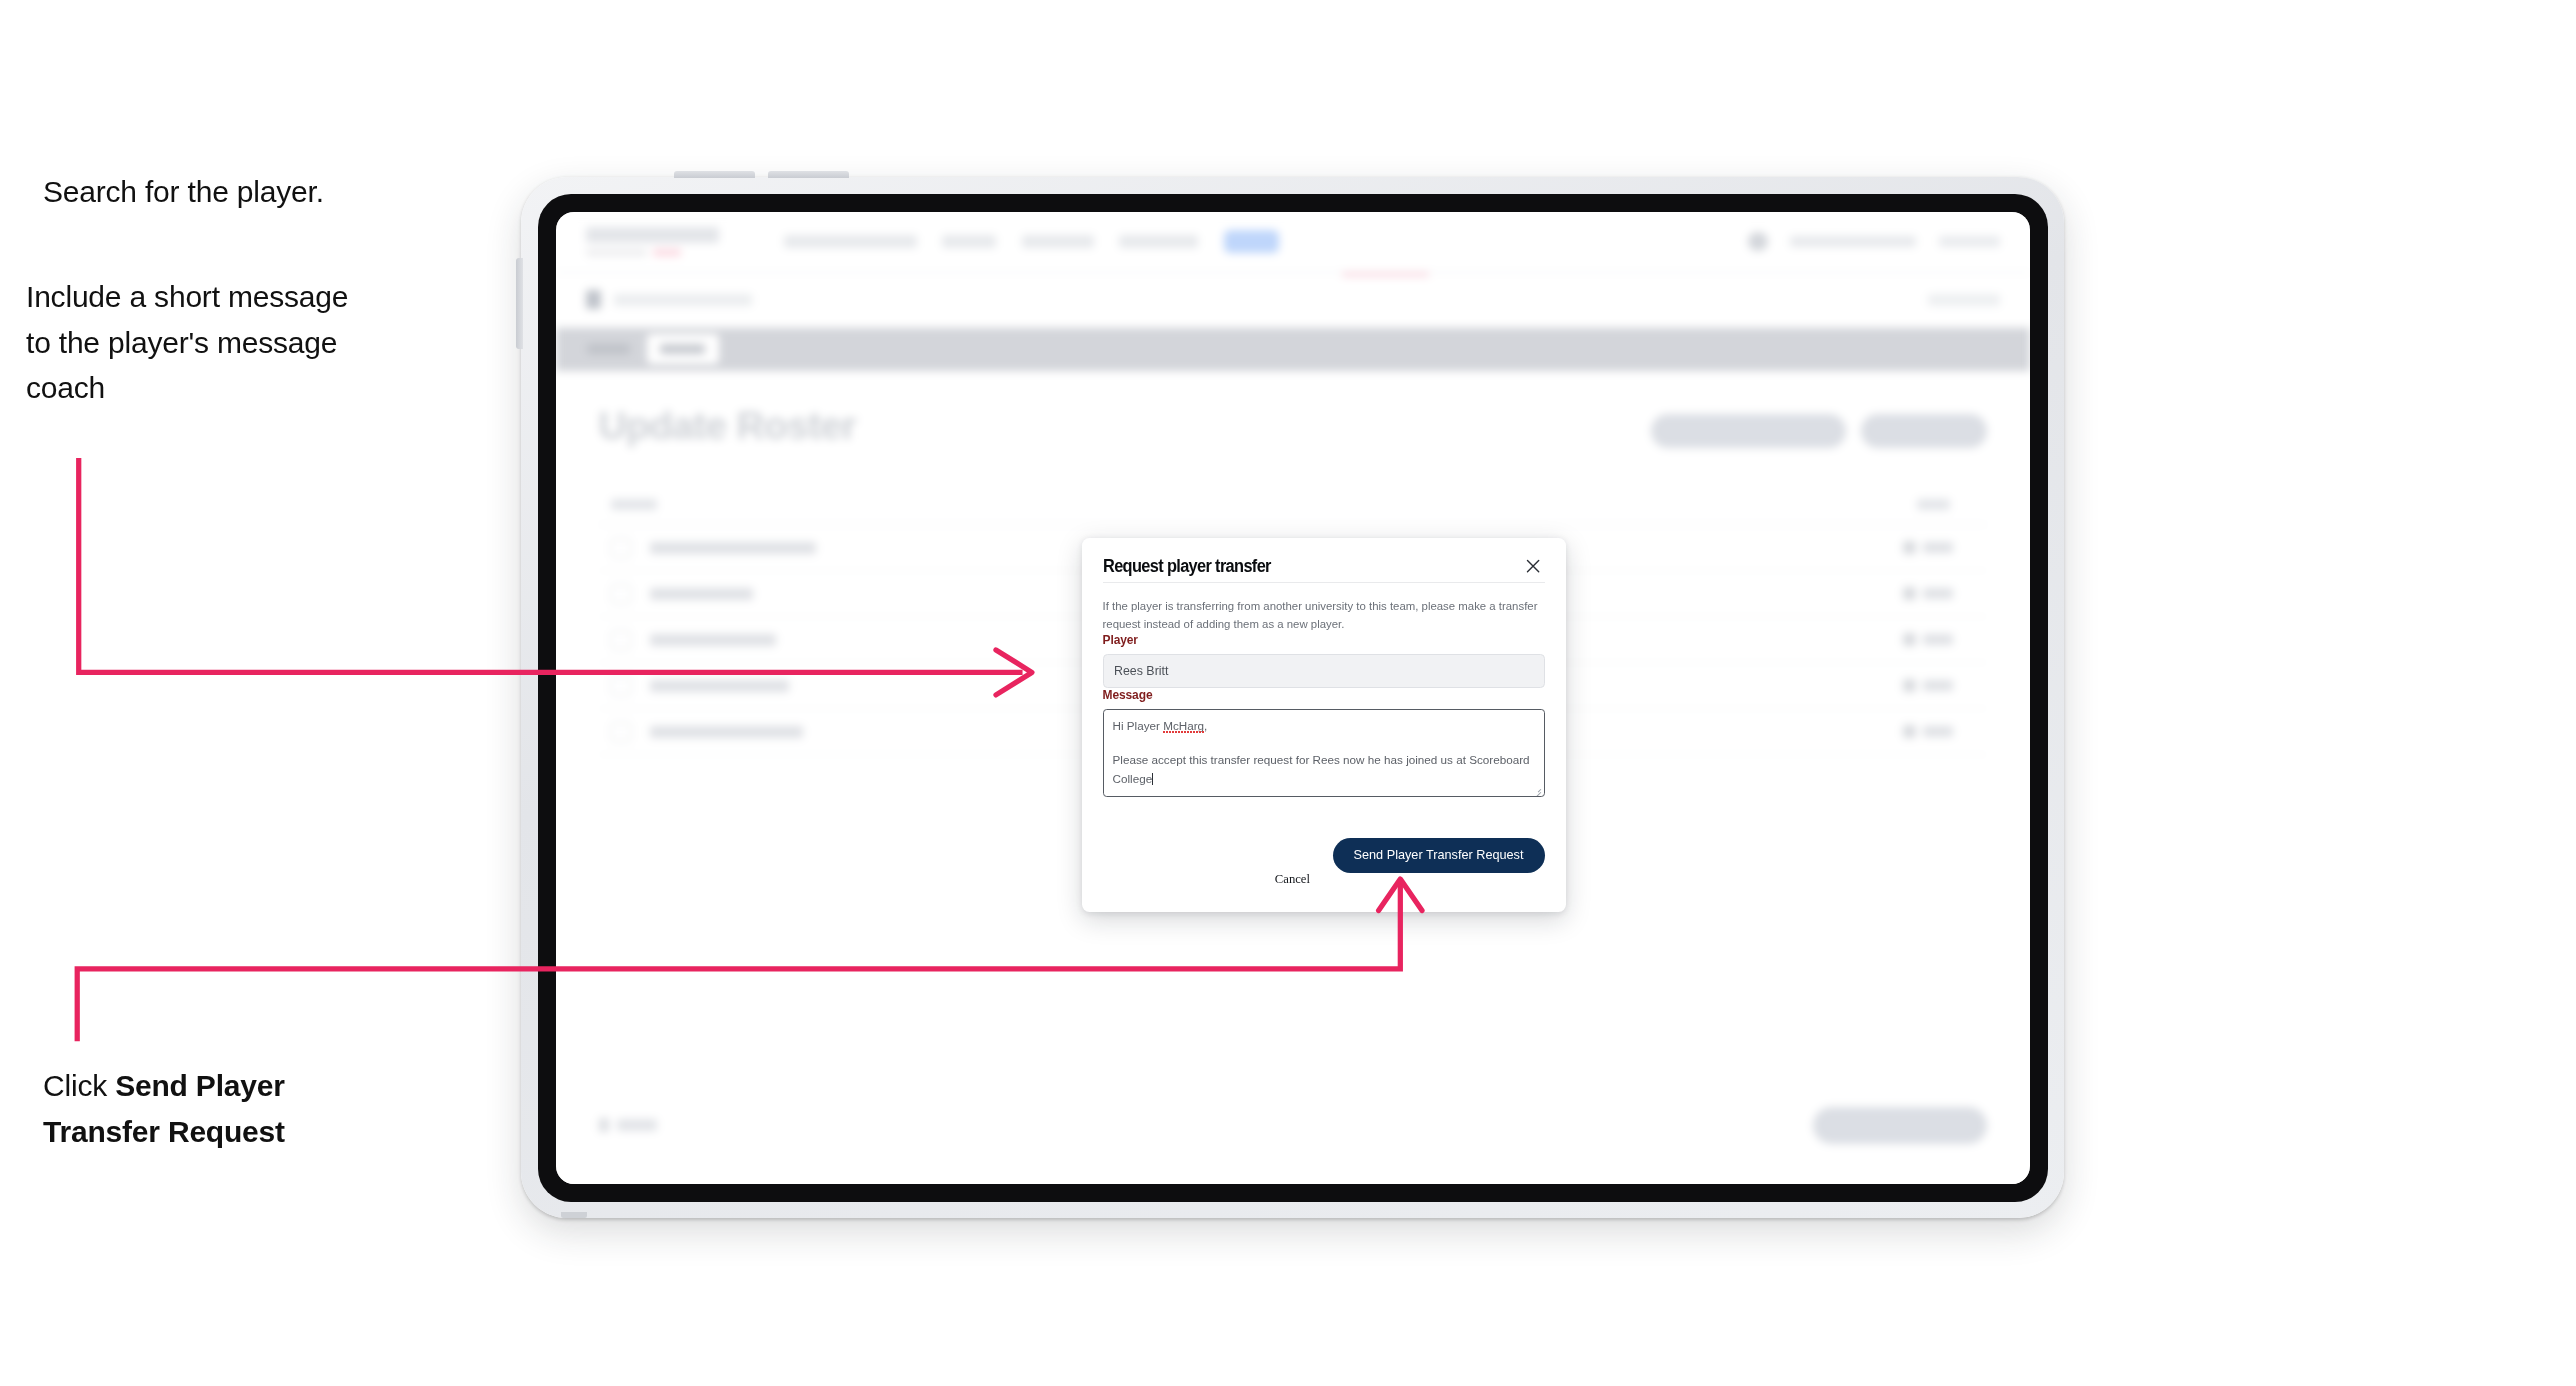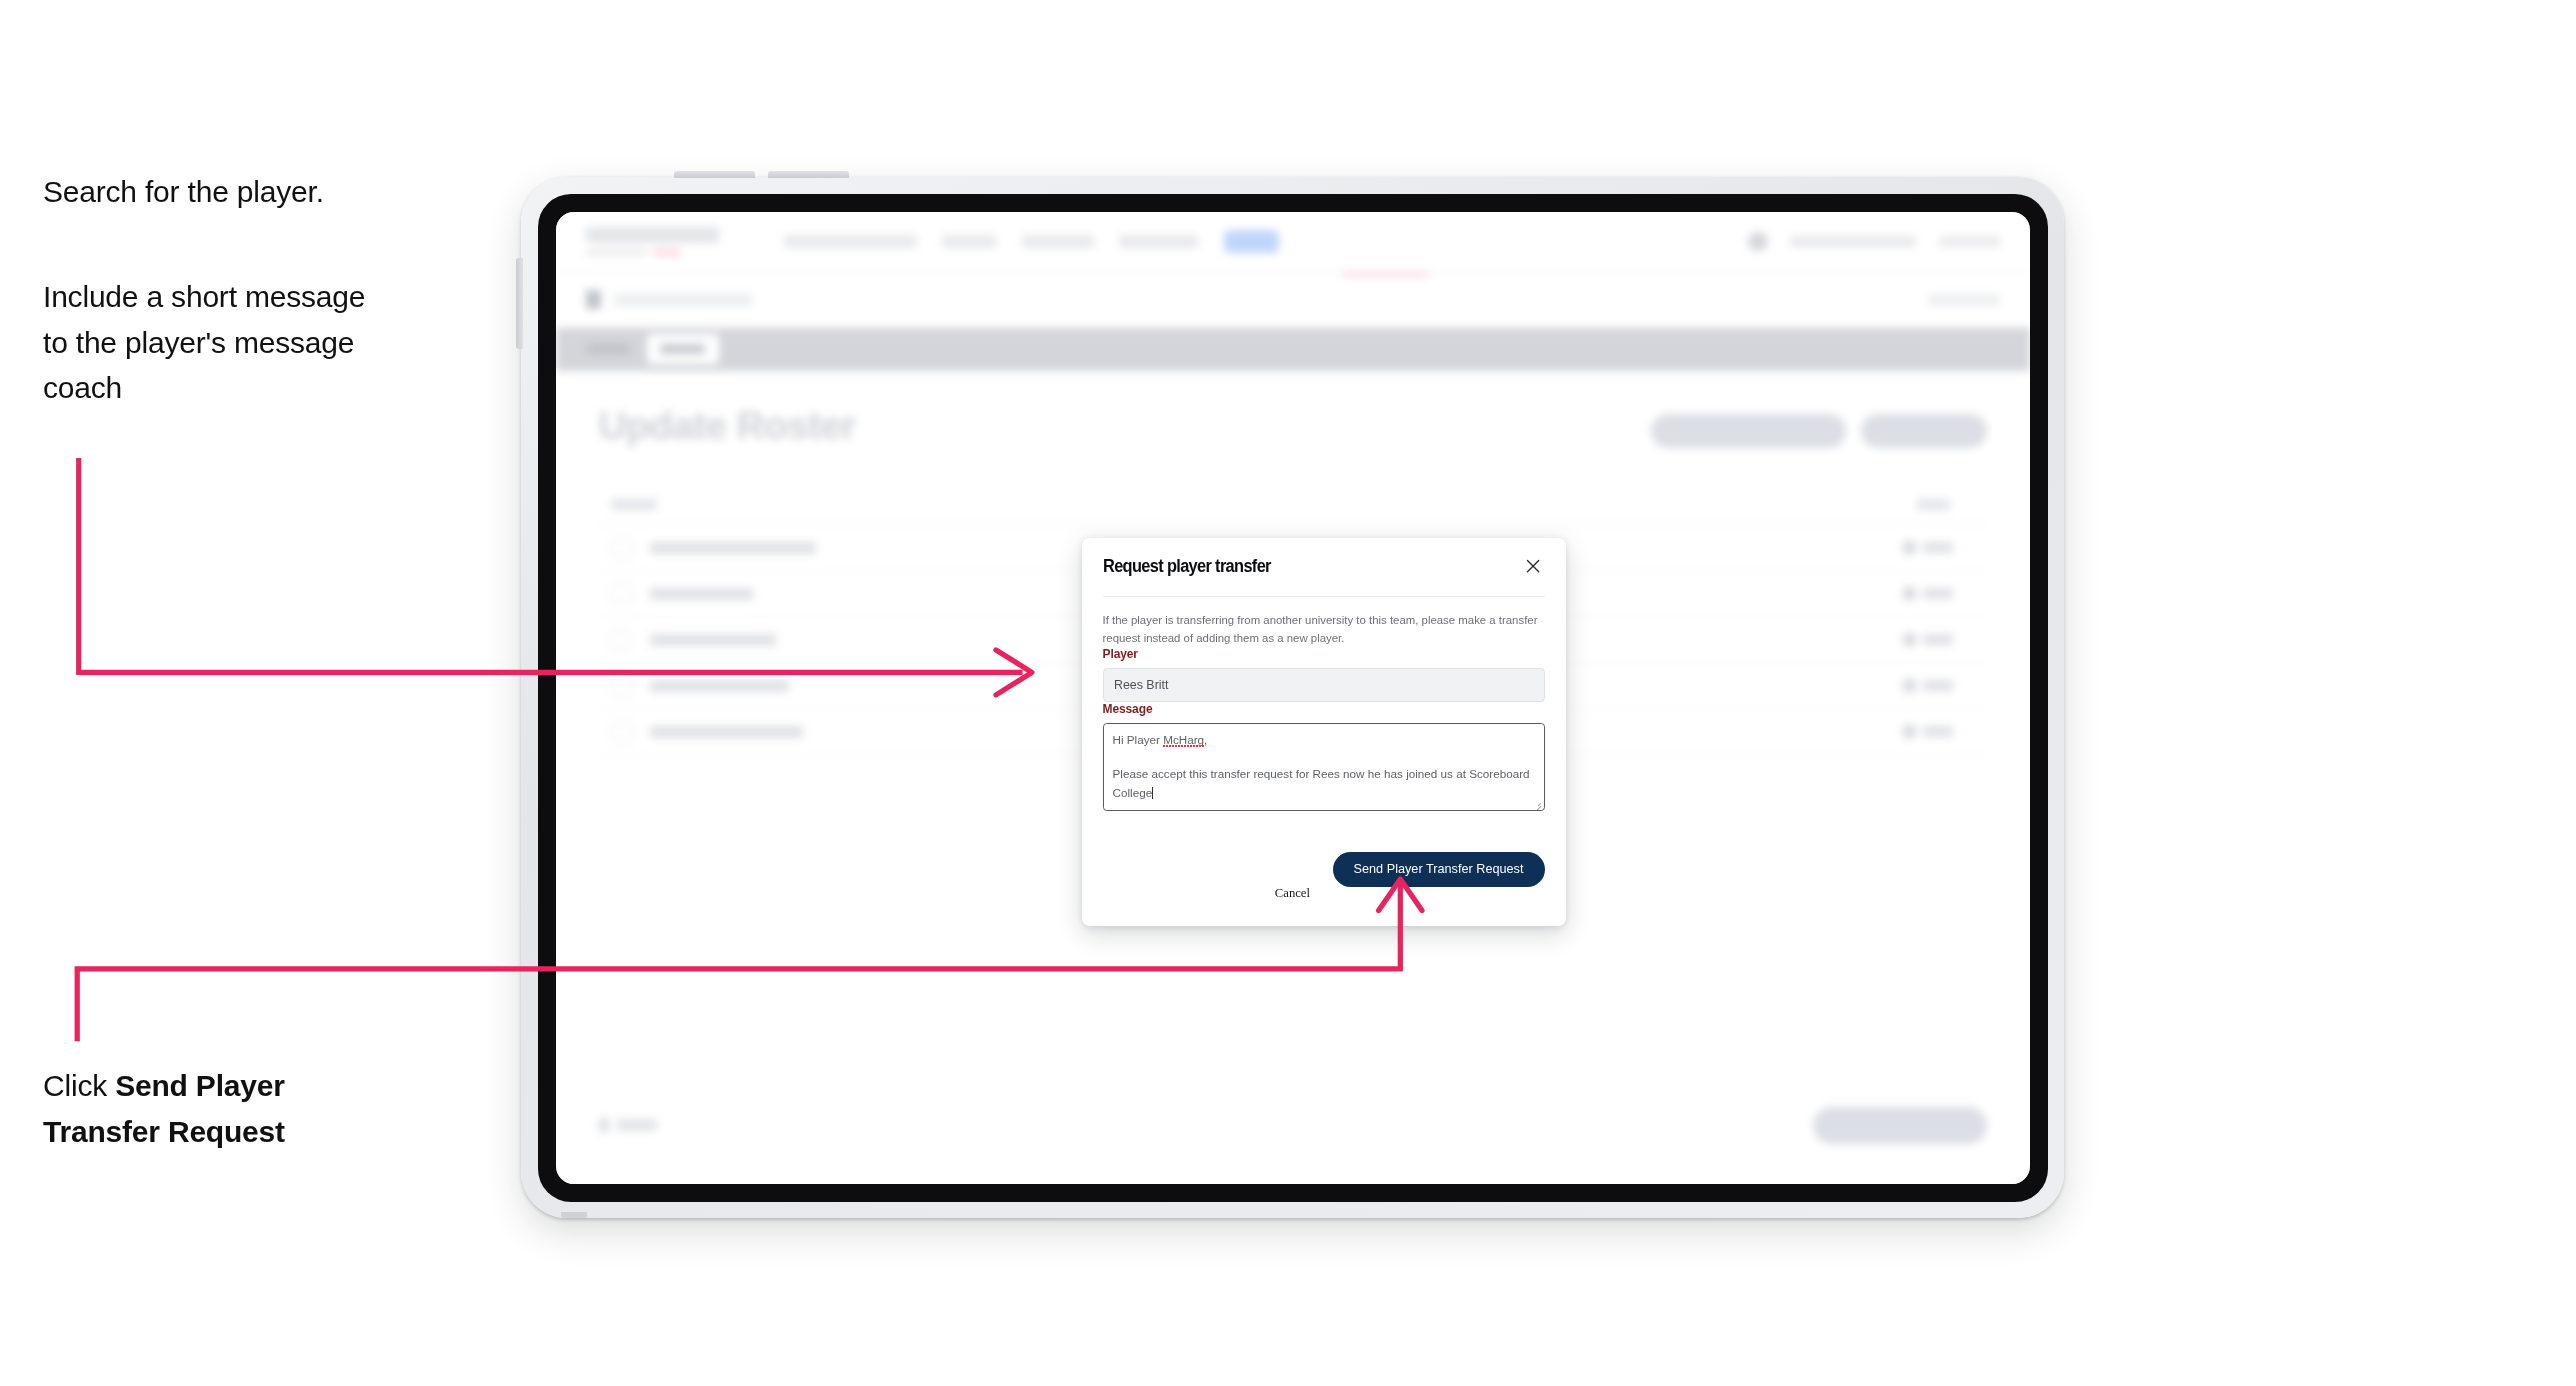--- a/index.html
+++ b/index.html
@@ -13,21 +13,21 @@
 
   
   .annot {
     position: absolute;
     color: #111111;
     font-family: "Liberation Sans", sans-serif;
     font-weight: 400;
     letter-spacing: -0.2px;
   }
   #annot-top-1 { left: 43px; top: 172px; font-size: 30px; line-height: 1.35; width: 464px; }
-  #annot-top-2 { left: 43px; top: 274px; font-size: 30px; line-height: 1.52; width: 419px; }
+  #annot-top-2 { left: 26px; top: 274px; font-size: 30px; line-height: 1.52; width: 419px; }
   #annot-bottom {
     left: 43px; top: 1063px; font-size: 30px; line-height: 1.52; width: 352px;
   }
   #annot-bottom b { font-weight: 700; }
 
   
   .arrow-svg { position: absolute; left: 0; top: 0; width: 2576px; height: 1386px;
                pointer-events: none; overflow: visible; }
 
   
@@ -130,21 +130,21 @@
   #modal-layer { position:absolute; inset:0; }
   #modal {
     position:absolute;
     left: 526px; top: 326px;
     width: 484px;
     background:#ffffff;
     border-radius: 7.5px;
     box-shadow: 0 7.5px 25.5px rgba(20,25,35,.17), 0 1.5px 6px rgba(20,25,35,.10);
     padding: 19.5px 21px 0 21px;
   }
-  .modal-head { display:flex; align-items:flex-start; padding-bottom: 19px; border-bottom:0.7px solid #e9eaec; }
+  .modal-head { display:flex; align-items:flex-start; padding-bottom: 5px; border-bottom:0.7px solid #e9eaec; }
   .modal-title {
     font-size: 17.6px; font-weight: 700; color:#0b0d10;
     letter-spacing: -0.7px; line-height:1.1;
     font-family: "Liberation Sans", sans-serif;
     transform: scaleX(0.93); transform-origin: left center;
   }
   .modal-close {
     margin-left:auto; width: 22.5px; height:22.5px; margin-top:-2.2px;
     display:flex; align-items:center; justify-content:center;
     color:#2b2f36; cursor:pointer; background:none; border:none;

